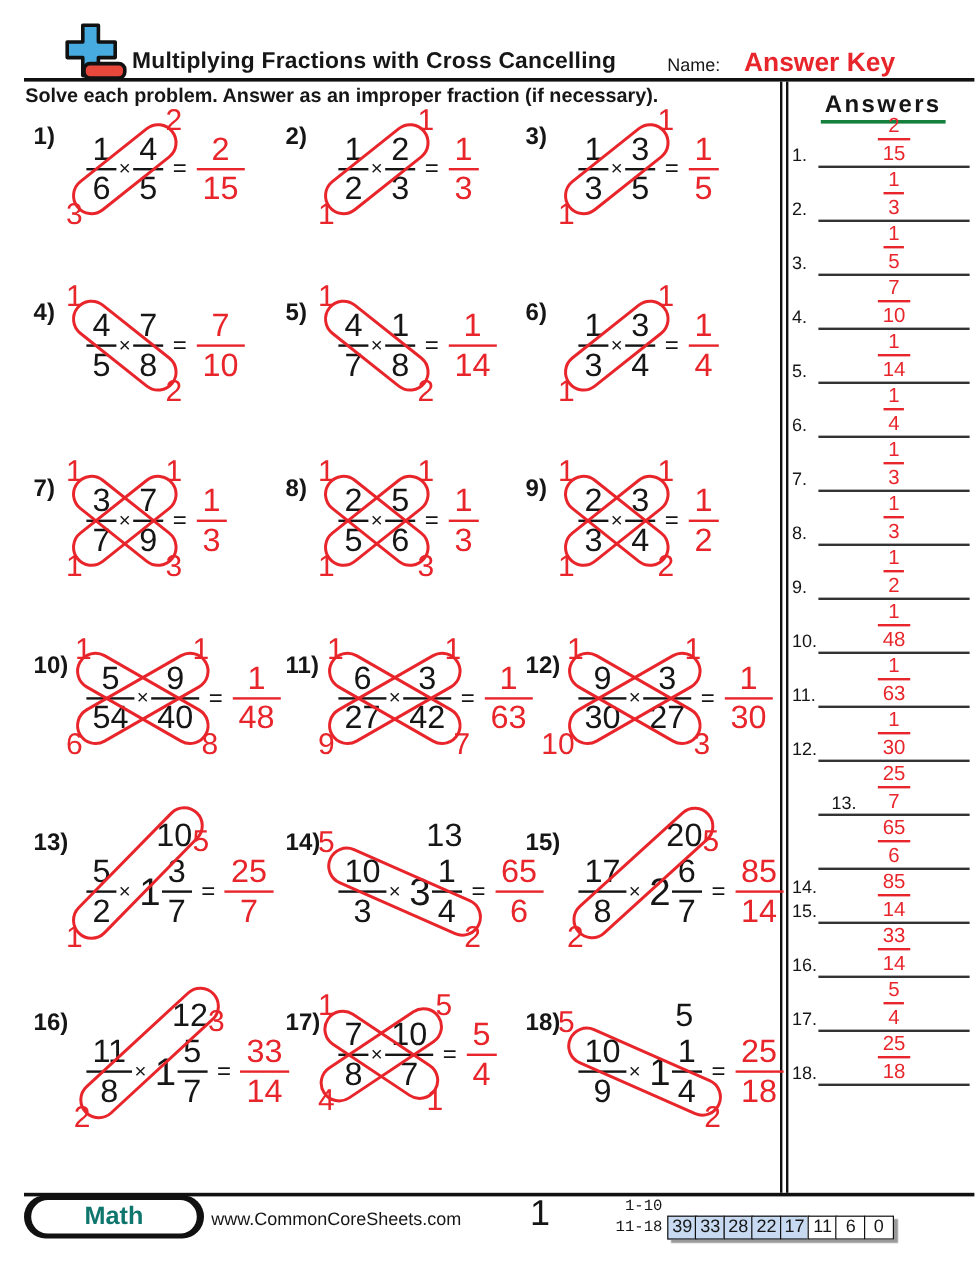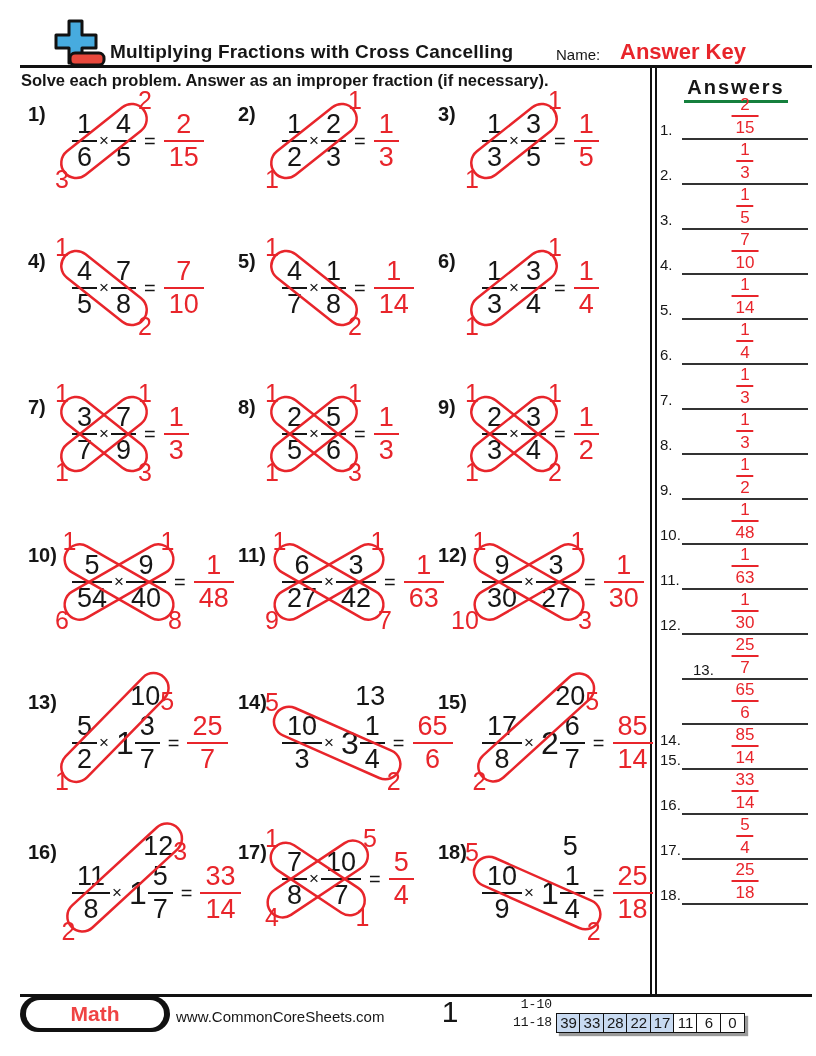--- a/index.html
+++ b/index.html
@@ -46,21 +46,21 @@
   .eqls{font-size:20px;margin:0 8px;}
   .whole{font-size:32px;margin:0 1px 0 5px;}
   .above{position:absolute;font-size:27px;line-height:1;}
   .mark{position:absolute;color:var(--red);font-size:25px;line-height:1;}
   .ovals{position:absolute;left:-50px;top:-60px;pointer-events:none;}
 
   
   .fline{position:absolute;left:20px;top:994px;width:792px;height:3px;background:#111;}
   .badge-outer{position:absolute;left:20px;top:996px;width:150px;height:36px;background:#111;border-radius:18px;}
   .badge-inner{position:absolute;left:6px;top:4px;right:6px;bottom:4px;background:#fff;border-radius:14px;
-               display:flex;align-items:center;justify-content:center;font-size:21px;font-weight:bold;color:#ef4444;}
+               display:flex;align-items:center;justify-content:center;font-size:21px;font-weight:bold;color:#0f766e;}
   .website{position:absolute;left:176px;top:1008px;font-size:15px;}
   .pagenum{position:absolute;left:390px;top:995px;width:120px;text-align:center;font-size:30px;}
   #score-table{position:absolute;left:506px;top:995px;}
   .srow{display:flex;height:20px;}
   .srow + .srow{margin-top:-1.6px;}
   .slabel{width:46px;text-align:right;padding-right:4px;font-size:13px;line-height:20px;font-family:Liberation Mono, monospace;}
   .scells{display:inline-flex;box-shadow:3px 3px 1px #9a9a9a;}
   .scell{box-sizing:border-box;width:25px;height:20px;border:1.6px solid #111;margin-left:-1.6px;
          font-size:15px;line-height:17px;text-align:center;background:#fff;}
   .scell:first-child{margin-left:0;}

